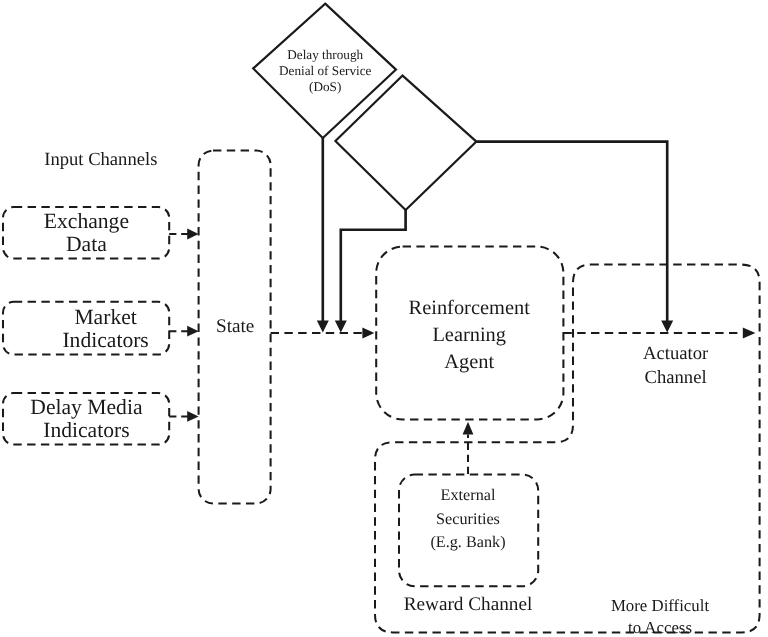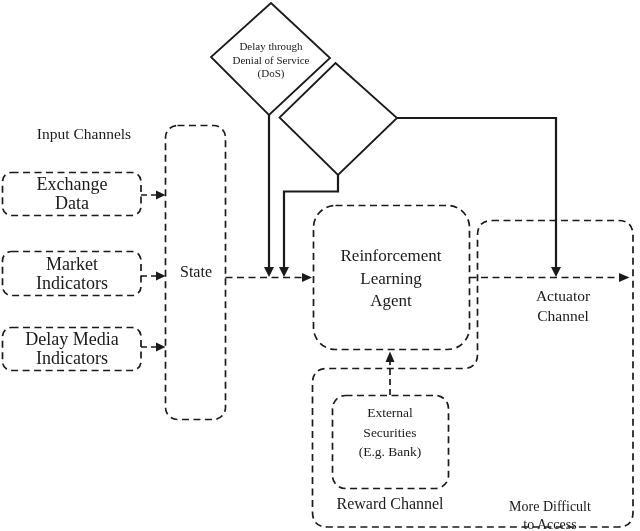--- a/index.html
+++ b/index.html
@@ -75,21 +75,21 @@
       <polygon points="619,273 619,282 629.5,277.5" fill="#1a1a1a" stroke="none"></polygon>
 
       <path d="M 390 395 L 390 362" stroke-width="1.7" stroke-dasharray="6 4"></path>
       <polygon points="385.5,362 394.5,362 390,351.5" fill="#1a1a1a" stroke="none"></polygon>
     </g>
   </svg>
 
   <div class="label lbl-heading" style="left:56px;  top:134px;margin-left:28px;">Input Channels</div>
   <div class="label lbl-inputbox" style="left:72px;  top:194px;">Exchange
 Data</div>
-  <div class="label lbl-inputbox" style="left:72px;  top:274px;">Market
+  <div class="label lbl-inputbox" style="left:88px;  top:274px;">Market
 Indicators</div>
   <div class="label lbl-inputbox" style="left:72px;  top:349px;">Delay Media
 Indicators</div>
   <div class="label lbl-state" style="left:196px; top:272px;">State</div>
   <div class="label lbl-diamond" style="left:271px; top:60px;">Delay through
 Denial of Service
 (DoS)</div>
   <div class="label lbl-agent" style="left:391px; top:279px;">Reinforcement
 Learning
 Agent</div>

